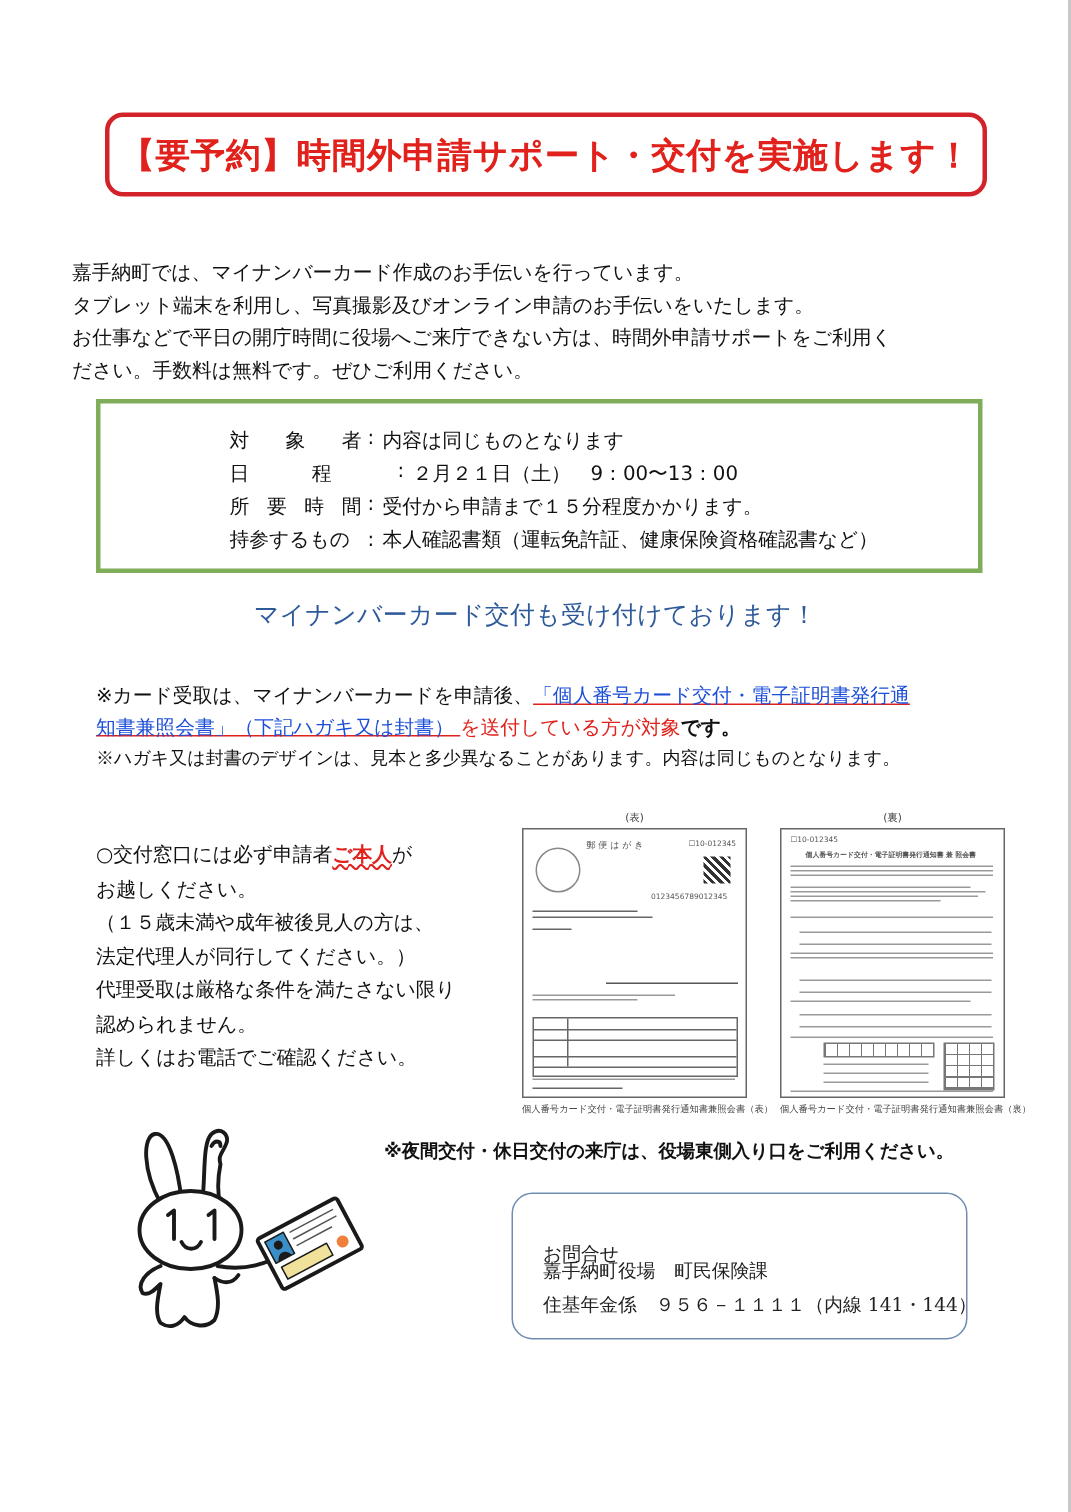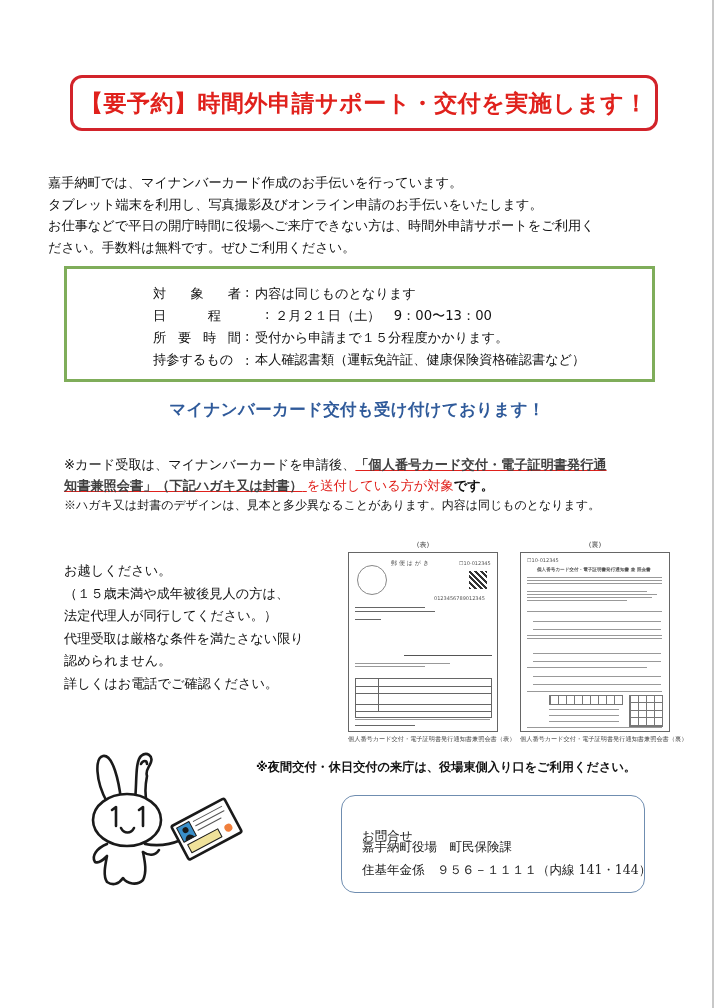--- a/index.html
+++ b/index.html
@@ -27,26 +27,26 @@
       position: absolute; left: 64px; top: 266px; width: 591px; height: 116px;
       border: 3px solid #7fad5a; box-sizing: border-box;
     }
     .info-row { position: absolute; left: 86px; font-size: 13.2px; white-space: nowrap; display: flex; }
     .info-label { display: inline-block; width: 92px; }
     .info-label.spread { display: inline-flex; justify-content: space-between; width: 88px; margin-right: 4px; }
     .info-sep { display: inline-block; width: 10px; }
 
     .sub-heading {
       position: absolute; left: 0; width: 714px; top: 399px; text-align: center;
-      color: #2f5a9a; font-weight: bold; font-size: 16.5px; letter-spacing: 0.3px;
+      color: #2f5a9a; font-weight: normal; font-size: 16.5px; letter-spacing: 0.3px;
     }
 
     .notice { position: absolute; left: 64px; top: 454px; width: 620px; font-size: 13.2px; line-height: 21px; }
     .notice p { margin: 0; white-space: nowrap; }
-    .red-ul { color: #404040; font-weight: bold; text-decoration: underline; text-decoration-color: #e0211c; }
+    .red-ul { color: #1d4ed8; font-weight: normal; text-decoration: underline; text-decoration-color: #e0211c; }
     .red-plain { color: #e0211c; }
     .bold { font-weight: bold; }
     .notice .small { font-size: 12px; font-family: Liberation Mono, monospace; }
 
     .window-notice { position: absolute; left: 64px; top: 560px; width: 280px; font-size: 13.2px; line-height: 22.5px; }
     .window-notice p { margin: 0; white-space: nowrap; }
     .squiggle { color: #e0211c; font-weight: bold; text-decoration: underline wavy #e0211c; }
 
     .sample { position: absolute; top: 540px; width: 150px; }
     .sample-label { text-align: center; font-size: 7px; color: #444; height: 10px; }
@@ -126,20 +126,23 @@
   <p>
     <span>※カード受取は、マイナンバーカードを申請後、</span><span class="red-ul">「個人番号カード交付・電子証明書発行通</span>
   </p>
   <p>
     <span class="red-ul">知書兼照会書」（下記ハガキ又は封書）</span><span style="text-decoration:underline; text-decoration-color:#e0211c;">&nbsp;</span><span class="red-plain">を送付している方が対象</span><span class="bold">です。</span>
   </p>
   <p class="small">※ハガキ又は封書のデザインは、見本と多少異なることがあります。内容は同じものとなります。</p>
 </div>
 
 <div class="window-notice">
+  <p>
+    <span>○交付窓口には必ず申請者</span><span class="squiggle">ご本人</span><span>が</span>
+  </p>
   <p>お越しください。</p>
   <p>（１５歳未満や成年被後見人の方は、</p>
   <p>法定代理人が同行してください。）</p>
   <p>代理受取は厳格な条件を満たさない限り</p>
   <p>認められません。</p>
   <p>詳しくはお電話でご確認ください。</p>
 </div>
 
 <div class="sample" style="left:348px;">
   <div class="sample-label">(表)</div>

